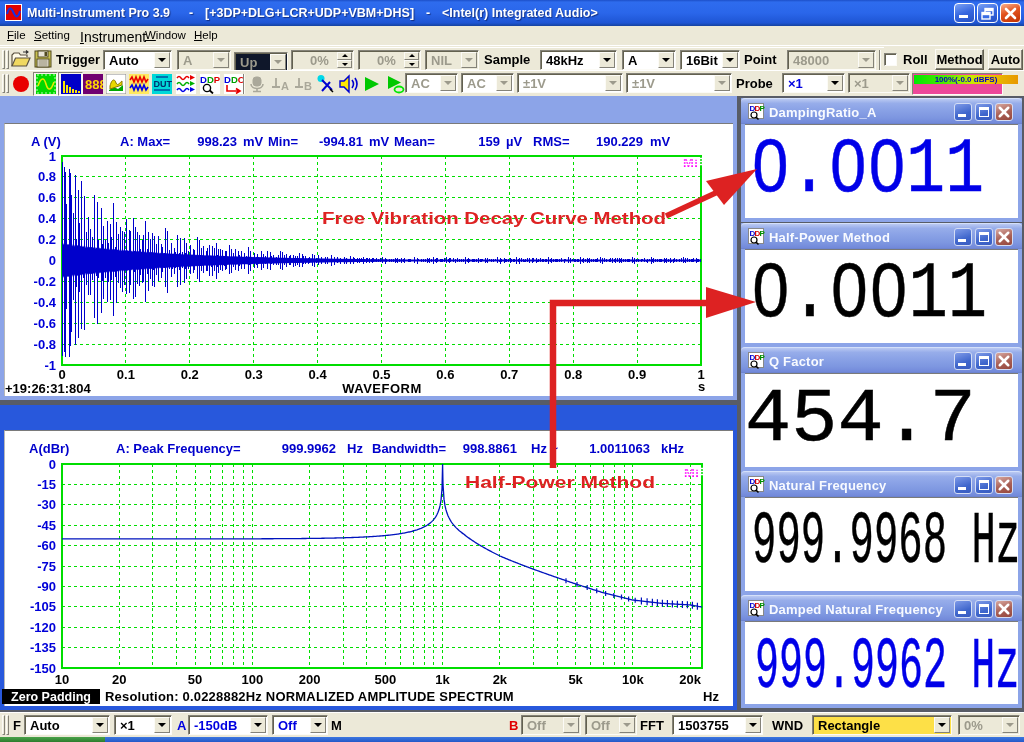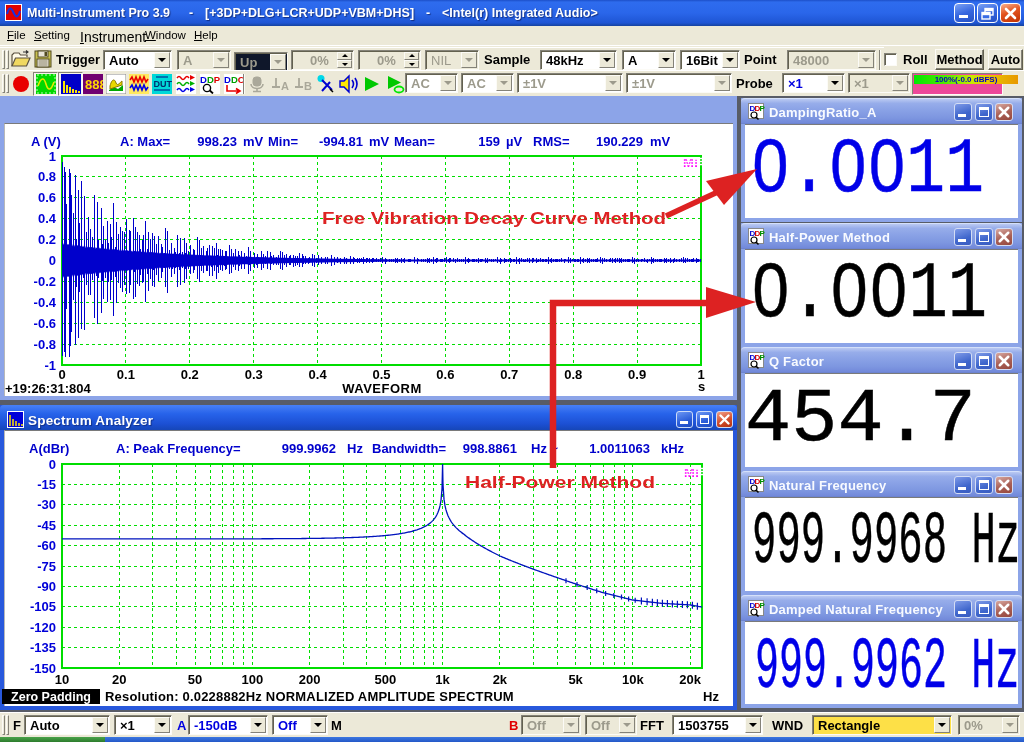--- a/index.html
+++ b/index.html
@@ -104,21 +104,21 @@
     <div class="cb" style="left:358px;top:2px;width:63px;height:20px;background:#ece9d8">
 <span class="cbt" style="color:#9c9a8c;font-weight:bold;width:45px;text-align:center">0%</span>
 <span class="spinb" style="right:1px;top:1px">
         <span class="tri up"></span>
       </span>
 <span class="spinb" style="right:1px;bottom:1px">
         <span class="tri"></span>
       </span>
     </div>
     <div class="cb dis" style="left:425px;top:2px;width:54px;height:20px;background:#ece9d8">
-<span class="cbt" style="color:#9c9a8c;font-weight:normal;font-size:13px">NIL</span>
+<span class="cbt" style="color:#9c9a8c;font-weight:bold;font-size:13px">NIL</span>
 <span class="cbb" style="width:16px;right:1px;top:1px;bottom:1px;background:#ece9d8">
         <span class="tri"></span>
       </span>
     </div>
     <div class="lbl" style="left:484px;top:4px;color:#000;font-size:13px;font-weight:bold;letter-spacing:0">Sample</div>
     <div class="cb" style="left:540px;top:2px;width:77px;height:20px;background:#fff">
 <span class="cbt" style="color:#000;font-weight:bold;font-size:13px">48kHz</span>
 <span class="cbb" style="width:16px;right:1px;top:1px;bottom:1px;background:#ece9d8">
         <span class="tri"></span>
       </span>
@@ -298,43 +298,20 @@
 <div class="abs" style="left:1px;top:1px;width:104px;height:9px;background:linear-gradient(90deg,#00e800 0%,#50e800 30%,#c8e800 55%,#e8c800 70%,#e89800 100%)">
 <div style="position:absolute;left:0;top:0;width:104px;text-align:center;font-size:8px;font-weight:bold;color:#0000c8;line-height:9px;letter-spacing:0">100%(-0.0 dBFS)</div>
       </div>
 </div>
   </div>
 <div class="abs" style="left:0;top:96px;width:1024px;height:616px;background:#585c66"></div>
 <div class="mwin" style="top:96px;height:304px;background:#8ca4e8">
 <div class="abs" style="left:4px;right:4px;top:27px;bottom:4px;background:#fff;border-top:1px solid #7a7a7a;border-left:1px solid #b8b8b8"></div>
 </div>
 <div class="mwin" style="top:405px;height:305px;background:#2858dc">
-<div class="mtitle" style="background:linear-gradient(180deg,#4880f4 0%,#2763ea 35%,#1c50d4 75%,#1646b8 100%);border-radius:4px 4px 0 0">
-<div class="abs" style="left:7px;top:6px;width:17px;height:17px;background:#0000d8;border:1px solid #fff"><svg width="15" height="15" viewBox="0 0 15 15">
-          <g stroke="#ffe800" stroke-width="1.5">
-            <path d="M2 14 V3"></path>
-            <path d="M5 14 V7"></path>
-            <path d="M8 14 V9"></path>
-            <path d="M11 14 V11"></path>
-            <path d="M14 14 V12"></path>
-          </g>
-        </svg></div>
-<span class="mtt" style="font-size:13.5px;top:8px">Spectrum Analyzer</span>
-<div class="wbtn" style="left:676px;top:6px;width:17px;height:17px;background:linear-gradient(160deg,#6a96f4,#2a5cd8 60%,#1c4ac0);border-color:#cddcf8">
-        <div style="position:absolute;left:3px;bottom:3px;width:8px;height:3px;background:#fff"></div>
-      </div>
-      <div class="wbtn" style="left:696px;top:6px;width:17px;height:17px;background:linear-gradient(160deg,#6a96f4,#2a5cd8 60%,#1c4ac0);border-color:#cddcf8">
-        <div style="position:absolute;left:3px;top:3px;right:3px;bottom:3px;border:1px solid #fff;border-top-width:3px"></div>
-      </div>
-      <div class="wbtn" style="left:716px;top:6px;width:17px;height:17px;background:linear-gradient(160deg,#f0a088,#d44e2c 55%,#b03010);border-color:#cddcf8">
-<svg width="17" height="17" viewBox="0 0 17 17" style="position:absolute;left:-1px;top:-1px">
-          <path d="M4.5 4.5 L12.5 12.5 M12.5 4.5 L4.5 12.5" stroke="#fff" stroke-width="2.4" stroke-linecap="round"></path>
-        </svg>
-      </div>
-    </div>
 <div class="abs" style="left:4px;right:4px;top:25px;bottom:4px;background:#fff;border-top:1px solid #7a7a7a;border-left:1px solid #b8b8b8"></div>
 </div>
 <div class="pwin" style="left:741px;top:98px;width:281px;height:124px">
 <div class="ptitle">
       <div style="position:absolute;left:7px;top:4px;width:16px;height:16px;background:#fff;border:1px solid #888">
 <svg width="16" height="16" viewBox="0 0 16 16" style="position:absolute;left:0;top:0">
 <text x="0.5" y="7" font-family="Liberation Sans" font-size="8" font-weight="bold" fill="#0000d0">D</text>
 <text x="5.5" y="7" font-family="Liberation Sans" font-size="8" font-weight="bold" fill="#d00000">D</text>
 <text x="10.5" y="7" font-family="Liberation Sans" font-size="8" font-weight="bold" fill="#009000">P</text>
 <circle cx="5" cy="11" r="3" fill="none" stroke="#000" stroke-width="1.2"></circle>

